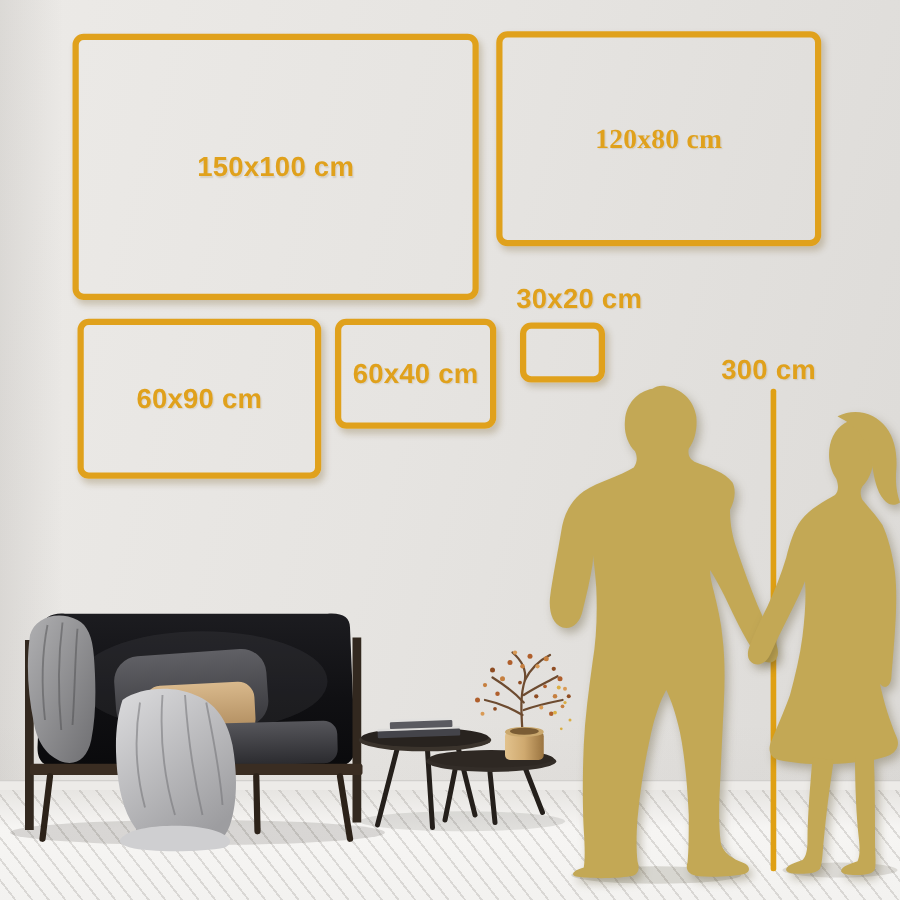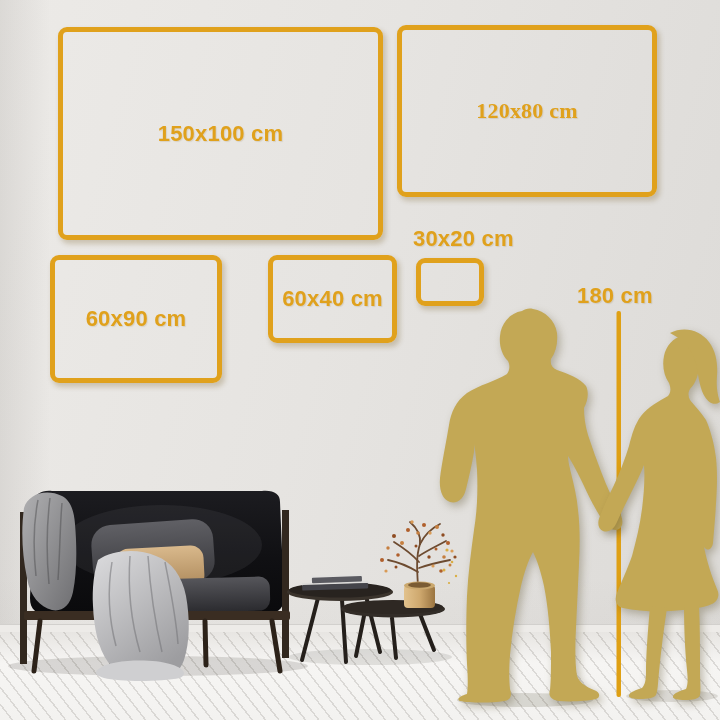--- a/index.html
+++ b/index.html
@@ -31,21 +31,21 @@
   }
   
   .frame{
     position:absolute;box-sizing:border-box;
     border:5px solid var(--gold);border-radius:9px;
     box-shadow:2.5px 3.5px 5px rgba(110,85,25,.25);
     display:flex;align-items:center;justify-content:center;
   }
   .f1{left:58px;top:27px;width:325px;height:213px;}
   .f2{left:397px;top:25px;width:260px;height:172px;font-family:Liberation Serif, serif;}
-  .f3{left:50px;top:255px;width:172px;height:128px;}
+  .f3{left:62px;top:255px;width:195px;height:128px;}
   .f4{left:268px;top:255px;width:129px;height:88px;}
   .f5{left:416px;top:258px;width:68px;height:48px;}
   .frame-label{
     color:var(--gold);font-weight:700;font-size:22px;letter-spacing:.2px;
     text-shadow:1px 1px 1px rgba(120,90,20,.15);white-space:nowrap;
   }
   .label-out{position:absolute;text-align:right;}
   .lab-30{left:413px;top:226px;}
   .lab-180{left:577px;top:283px;}
   .scene{position:absolute;inset:0;pointer-events:none;}
@@ -67,21 +67,21 @@
   </div>
   <div class="frame f3">
     <span class="frame-label">60x90 cm</span>
   </div>
   <div class="frame f4">
     <span class="frame-label">60x40 cm</span>
   </div>
   <div class="frame f5"></div>
   <div class="frame-label label-out lab-30">30x20 cm</div>
 
-  <div class="frame-label label-out lab-180">180 cm</div>
+  <div class="frame-label label-out lab-180">300 cm</div>
 
   <svg class="scene" viewBox="0 0 720 720">
     <defs>
       <linearGradient id="sofaGrad" x1="0" y1="0" x2="0" y2="1">
         <stop offset="0" stop-color="#1c1c20"></stop>
           <stop offset=".55" stop-color="#101013"></stop>
           <stop offset="1" stop-color="#0a0a0c"></stop>
       </linearGradient>
       <linearGradient id="blanketGrad" x1="0" y1="0" x2="1" y2="1">
         <stop offset="0" stop-color="#b0b0b2"></stop>

